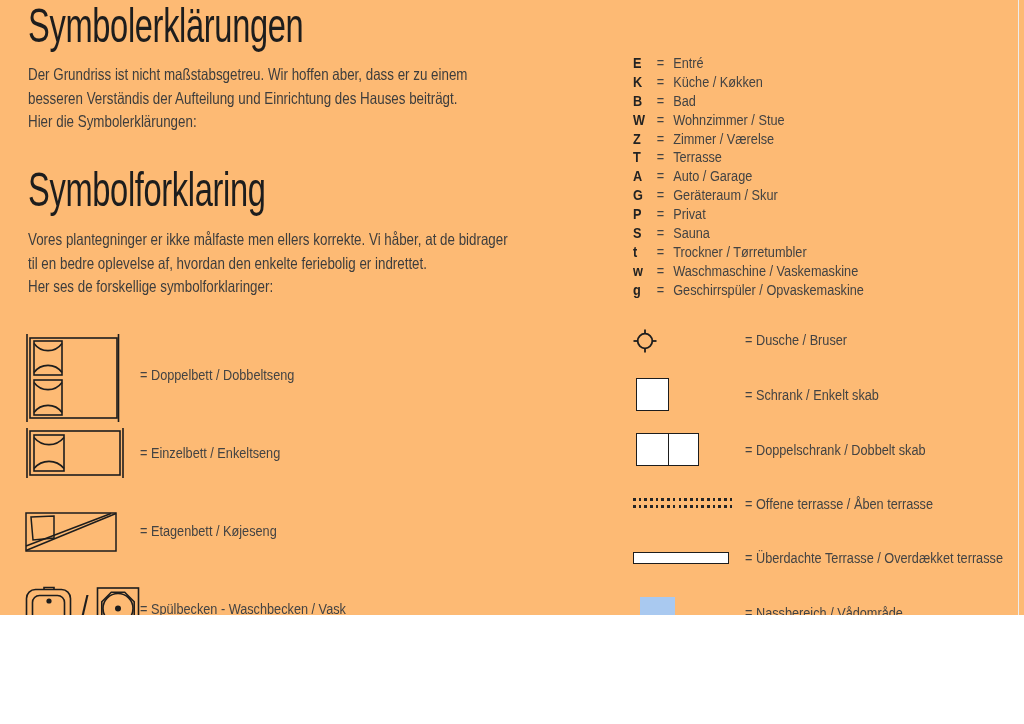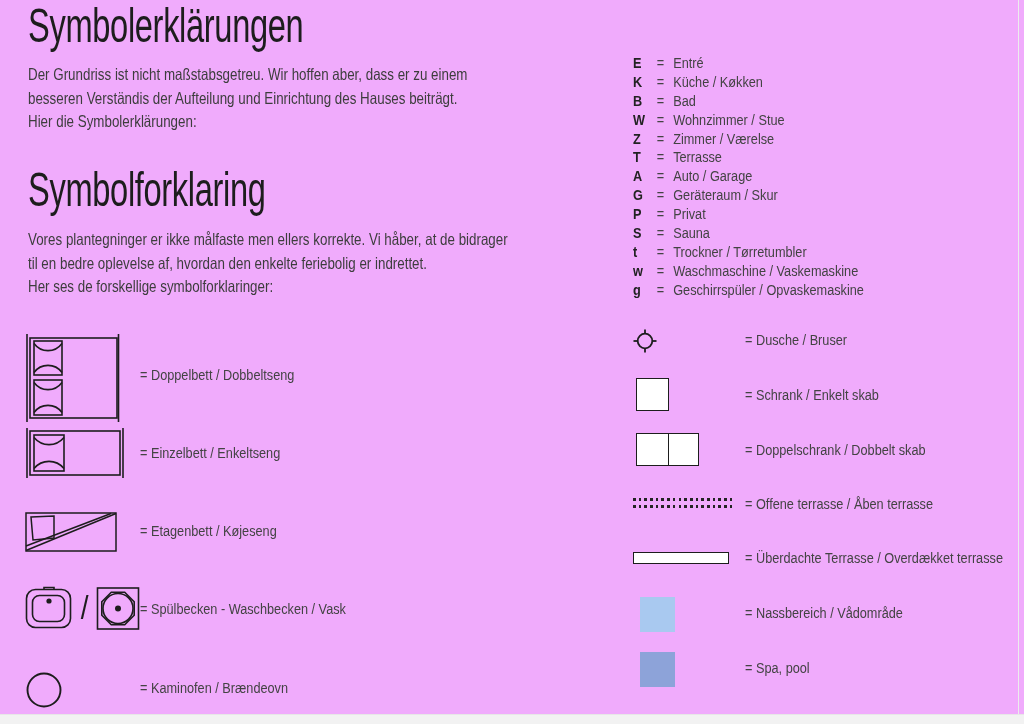--- a/index.html
+++ b/index.html
@@ -1,17 +1,17 @@
 <!DOCTYPE html>
 <html><head>
 <meta charset="utf-8">
 <style>
   html,body { margin:0; padding:0; }
   body { font-family:"Liberation Sans", sans-serif; background:#fff; }
-  .page { position:relative; width:1024px; height:724px; background:#f0abfc; overflow:hidden; }
+  .page { position:relative; width:1024px; height:615px; background:#fdba74; overflow:hidden; }
 
   .h {
     position:absolute; margin:0; font-size:48px; font-weight:500; color:#1d1d1d;
     line-height:1.05; letter-spacing:-0.5px; white-space:nowrap;
     transform:scaleX(0.68); transform-origin:0 0;
   }
   .para {
     position:absolute; margin:0; font-size:16.5px; line-height:23.5px; color:#3d3d3d;
     white-space:pre-line; transform:scaleX(0.81); transform-origin:0 0;
   }

